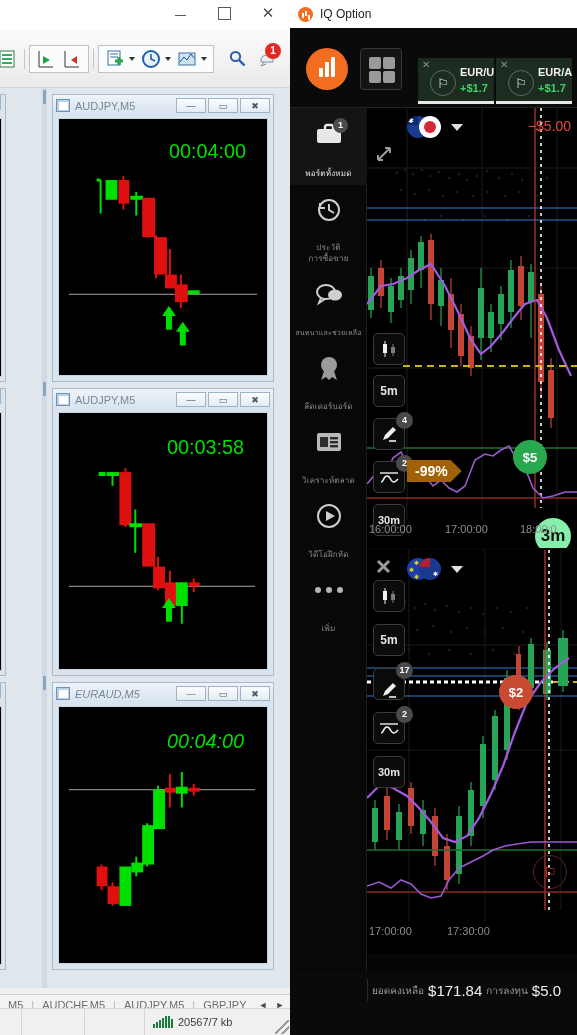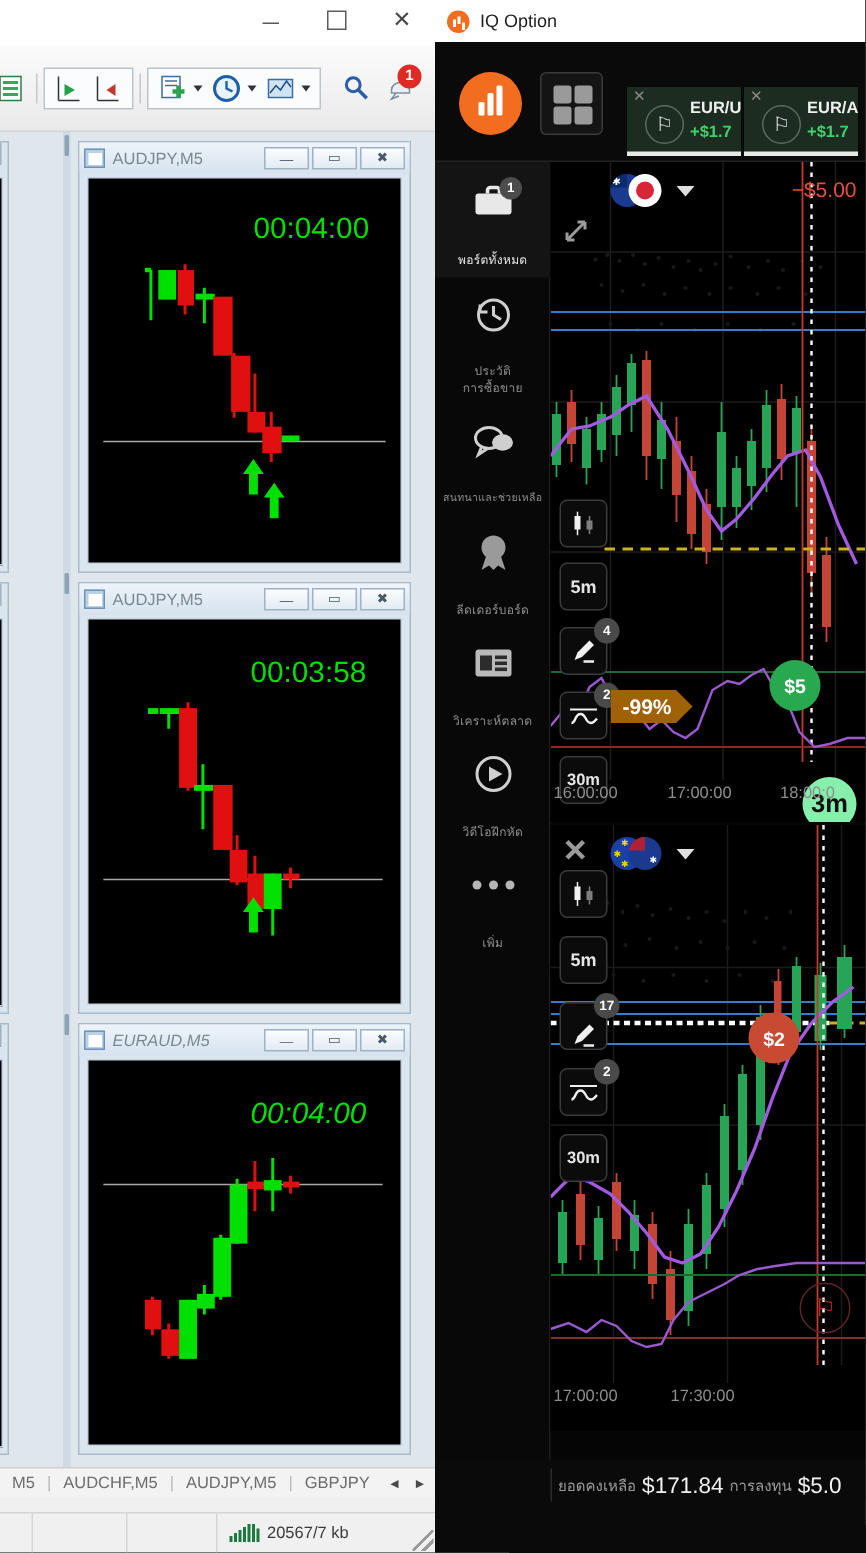--- a/index.html
+++ b/index.html
@@ -60,21 +60,21 @@
   .cw-canvas svg { display: block; width: 100%; height: 100%; }
 
   .sidewin { position: absolute; left: -30px; width: 36px; background: #dbe5ee; border: 1px solid #a9bbcb; }
   .sidewin .cw-title { justify-content: flex-end; }
   .sidewin .cw-canvas { left: 3px; right: 3px; top: 23px; bottom: 4px; }
 
   .splitter-v { position: absolute; width: 5px; background: #cfdae4; }
   .splitter-grip { position: absolute; left: 1px; width: 3px; height: 14px; background: #8da4b8; border-radius: 1px; }
 
   #mt-tabs {
-    position: absolute; left: 0; bottom: 37px; width: 315px; height: 20px;
+    position: absolute; left: 0; bottom: 21px; width: 315px; height: 20px;
     background: #f3f3f3; border-top: 1px solid #cfcfcf;
     display: flex; align-items: center; font-size: 11px; color: #6d6d6d;
   }
   #mt-tabs .tab { padding: 0 8px; white-space: nowrap; }
   #mt-tabs .tsep { color: #b8b8b8; }
   .tabarrow { color: #4a4a4a; font-size: 9px; padding: 0 4px; }
 
   #mt-status {
     position: absolute; left: 0; bottom: 0; width: 290px; height: 27px;
     background: #f0f0f0; border-top: 1px solid #d5d5d5; display: flex; align-items: center;

